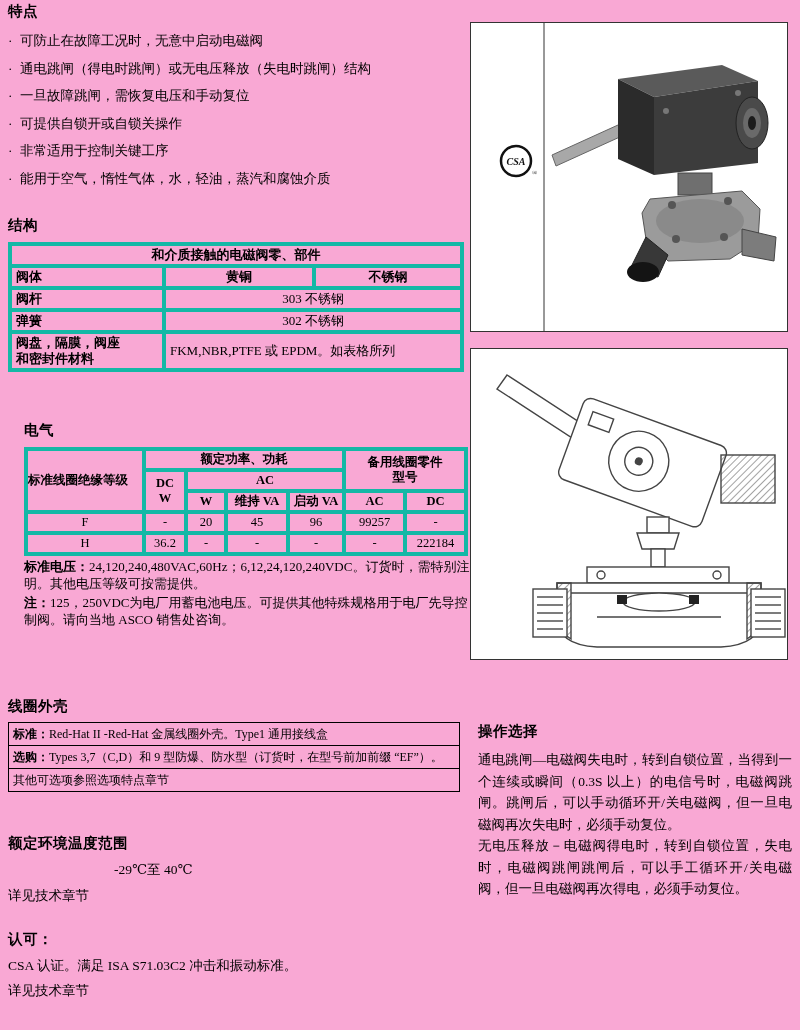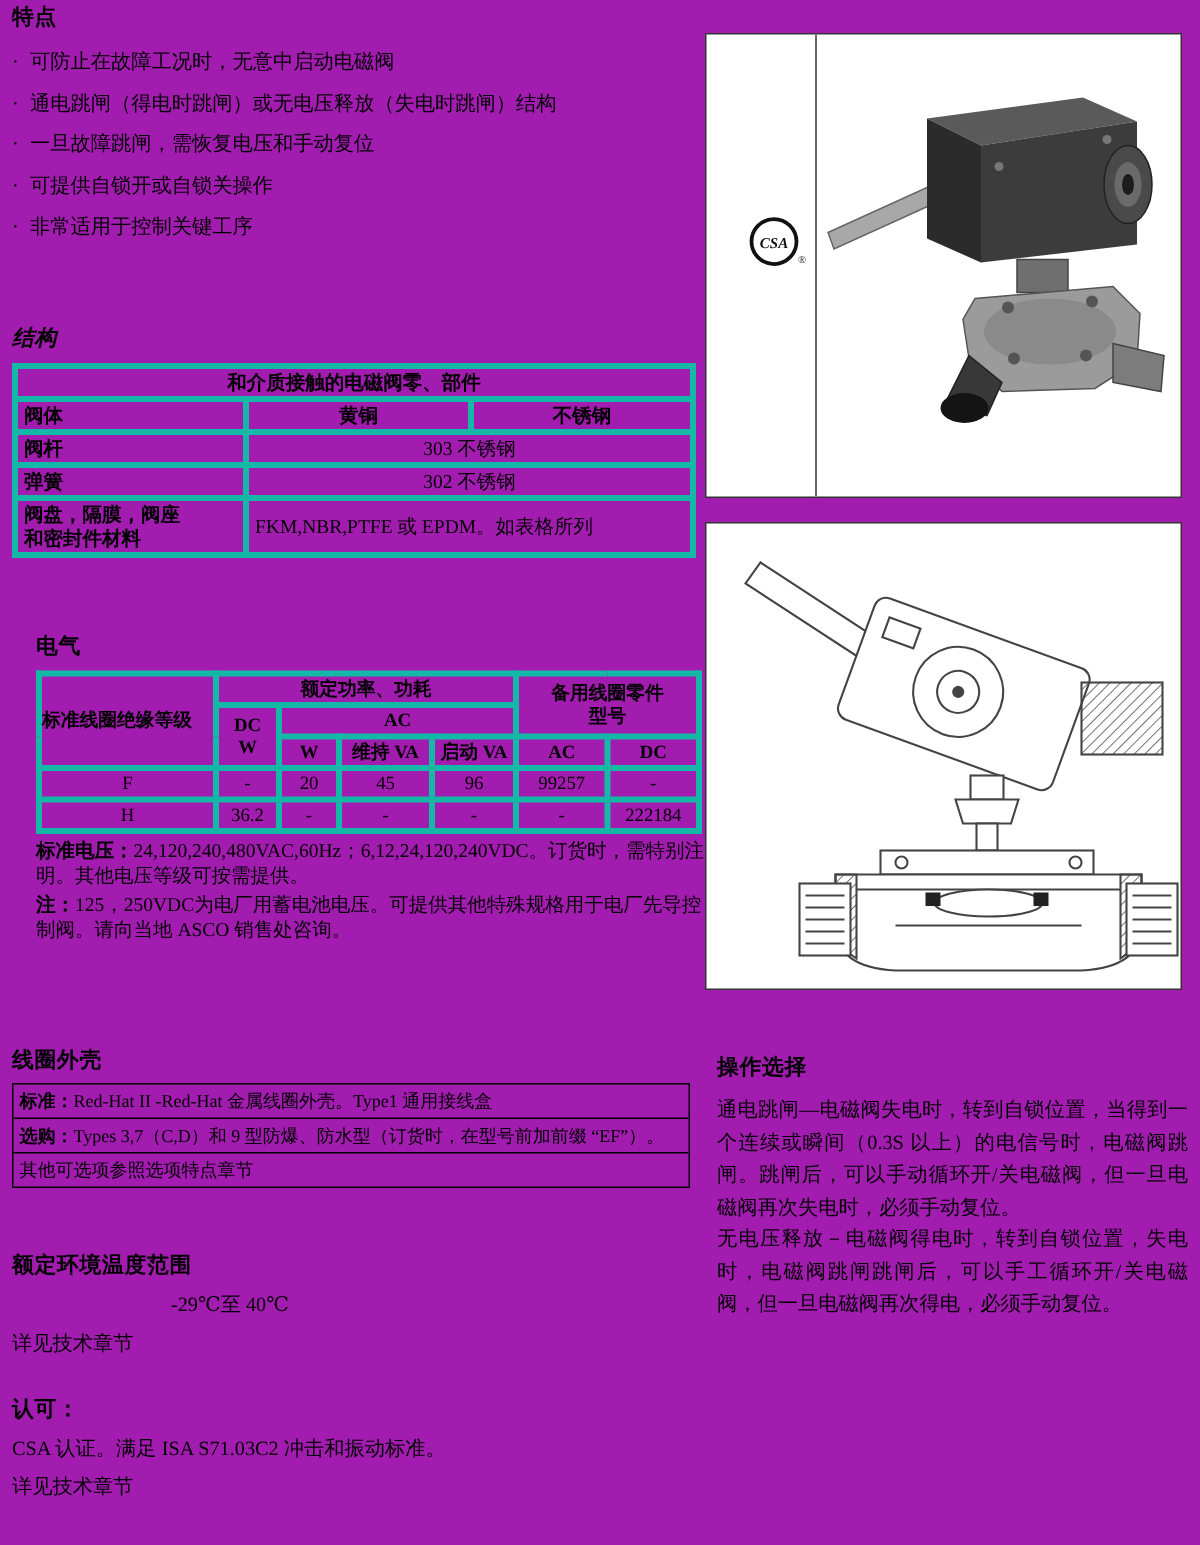--- a/index.html
+++ b/index.html
@@ -5,21 +5,21 @@
   * { margin: 0; padding: 0; box-sizing: border-box; }
   html,body { background: #ffffff; }
   body {
     font-family: "Liberation Serif", "DejaVu Serif", serif;
     color: #000;
   }
   .page {
     position: relative;
     width: 800px;
     height: 1030px;
-    background: #a21caf;
+    background: #f9a8d4;
     overflow: hidden;
   }
   .h {
     font-size: 14.5px;
     font-weight: bold;
     letter-spacing: 0.5px;
   }
   
   .features { position: absolute; left: 8px; top: 2px; width: 456px; }
   .features .h { margin-bottom: 6px; }
@@ -31,21 +31,21 @@
     border: 4px solid #14b8a6;
     padding: 1px 4px;
     text-align: center;
     vertical-align: middle;
     line-height: 16px;
   }
   .tbl th { font-weight: bold; }
   .tbl .left { text-align: left; }
   
   .structure { position: absolute; left: 8px; top: 216px; width: 452px; }
-  .structure .h { margin-bottom: 7px; font-style: italic; }
+  .structure .h { margin-bottom: 7px; }
   .stbl { width: 452px; }
   
   .electrical { position: absolute; left: 24px; top: 421px; width: 456px; }
   .electrical .h { margin-bottom: 7px; }
   .etbl { width: 440px; font-size: 12.5px; }
   .etbl th, .etbl td { line-height: 15px; padding: 1px 0; }
   .note { font-size: 13px; line-height: 17px; margin-top: 2px; width: 452px; }
   .note b { font-weight: bold; }
   
   .coil { position: absolute; left: 8px; top: 697px; width: 501px; }
@@ -65,37 +65,38 @@
   .photo-box {
     position: absolute; left: 470px; top: 22px;
     width: 318px; height: 310px;
     border: 1px solid #333; background: #fff; padding-left: 19px;
   }
   .diagram-box {
     position: absolute; left: 470px; top: 348px;
     width: 318px; height: 312px;
     border: 1px solid #333; background: #fff;
   }
-  .operation { position: absolute; left: 478px; top: 702px; width: 314px; }
+  .operation { position: absolute; left: 478px; top: 722px; width: 314px; }
   .operation .h { margin-bottom: 8px; }
   .operation p { font-size: 13.5px; line-height: 21.5px; text-align: justify; }
 </style>
 </head>
 <body>
 
 <div class="page">
 
   <section class="features">
     <h2 class="h">特点</h2>
     <div>
       <p class="feat"><span class="bullet">·</span><span>可防止在故障工况时，无意中启动电磁阀</span></p>
       <p class="feat"><span class="bullet">·</span><span>通电跳闸（得电时跳闸）或无电压释放（失电时跳闸）结构</span></p>
       <p class="feat"><span class="bullet">·</span><span>一旦故障跳闸，需恢复电压和手动复位</span></p>
       <p class="feat"><span class="bullet">·</span><span>可提供自锁开或自锁关操作</span></p>
       <p class="feat"><span class="bullet">·</span><span>非常适用于控制关键工序</span></p>
+      <p class="feat"><span class="bullet">·</span><span>能用于空气，惰性气体，水，轻油，蒸汽和腐蚀介质</span></p>
     </div>
   </section>
 
   <section class="structure">
     <h2 class="h">结构</h2>
     <table class="tbl stbl">
       <colgroup>
           <col style="width:154px">
           <col style="width:150px">
           <col style="width:148px">

